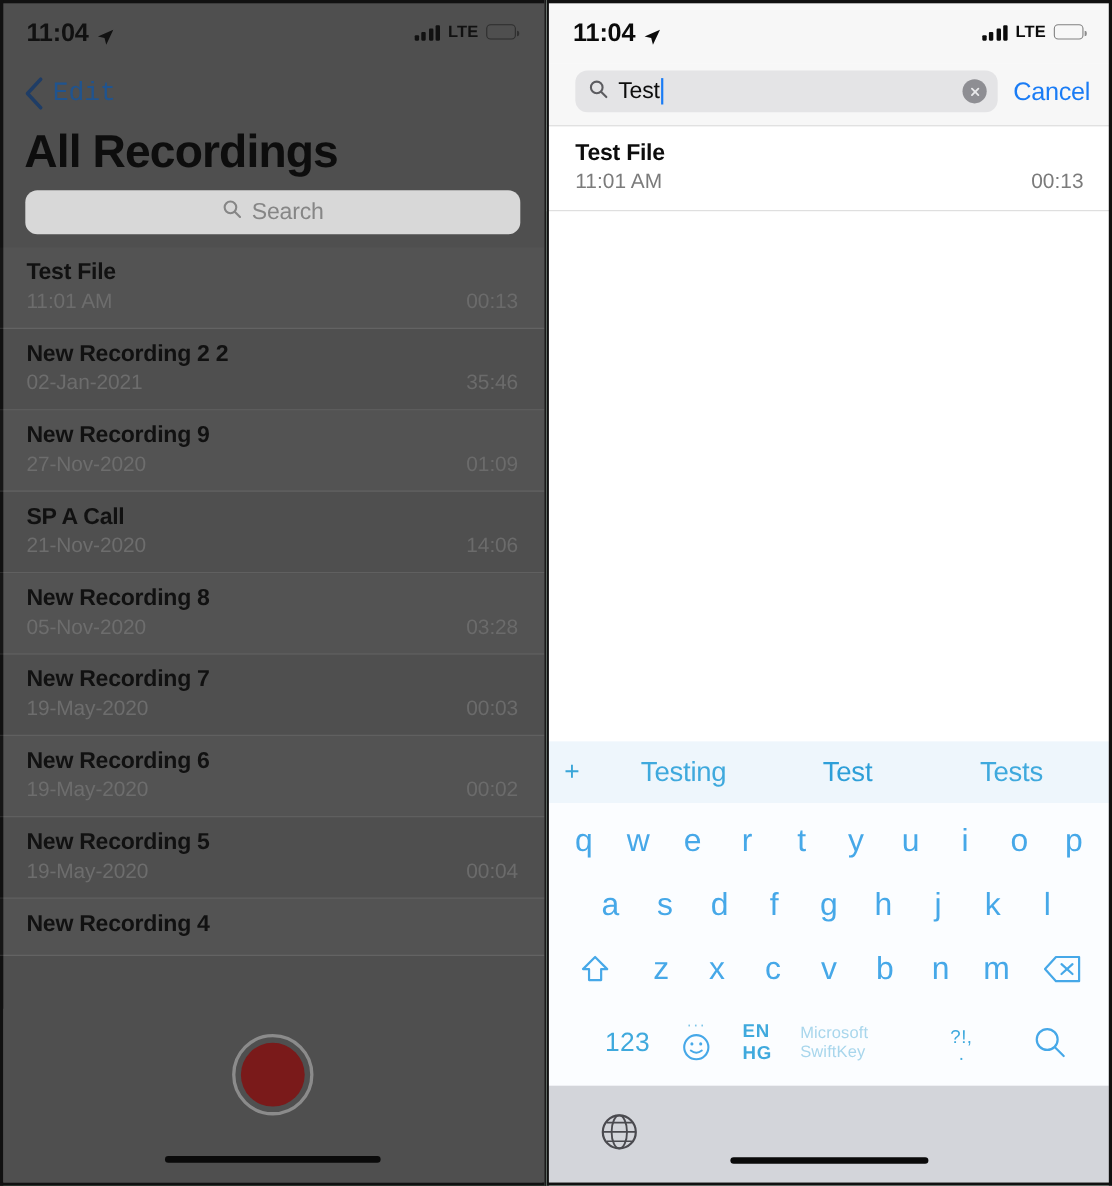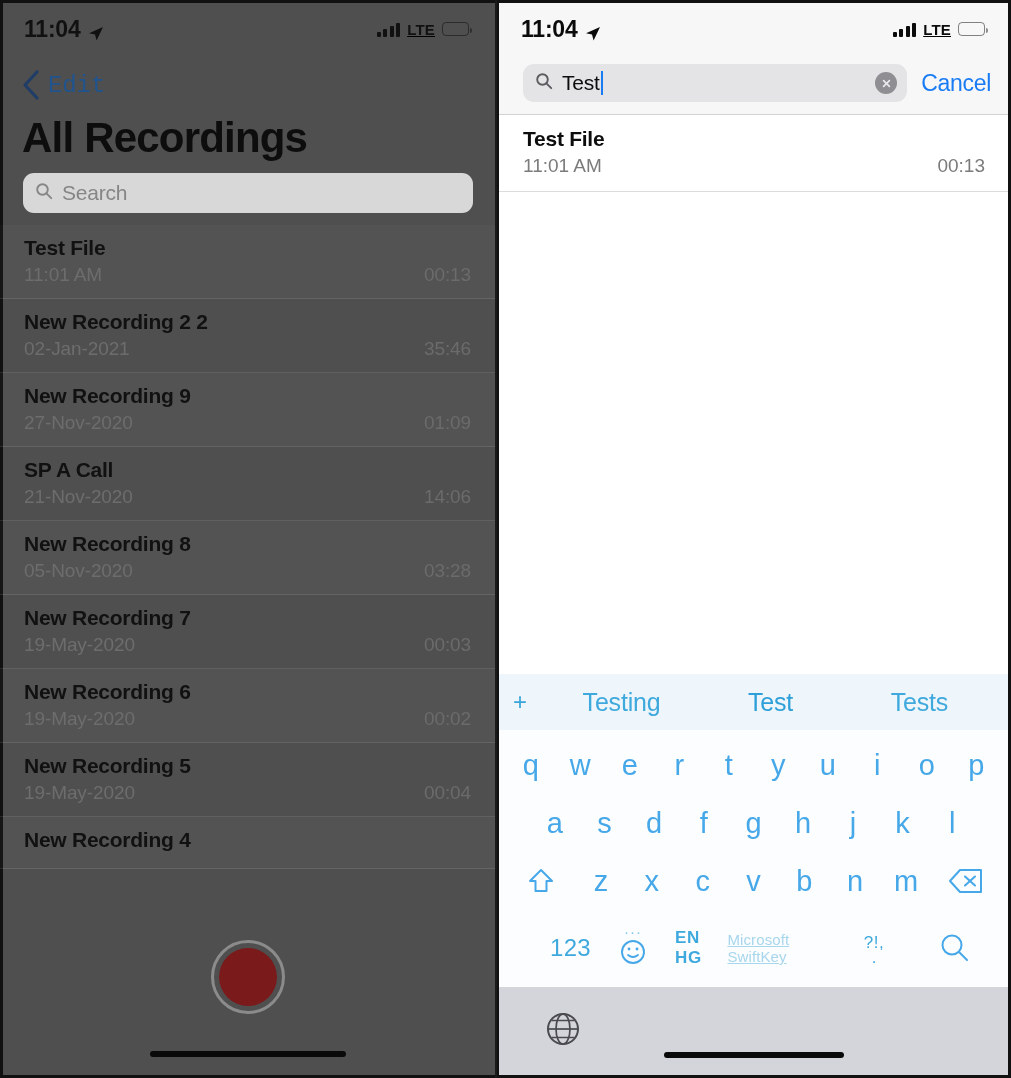--- a/index.html
+++ b/index.html
@@ -48,21 +48,20 @@
     align-items: center;
     gap: 7px;
     font-size: 23px;
     font-weight: bold;
     letter-spacing: -0.2px;
   }
   .status-right {
     display: flex;
     align-items: center;
     gap: 7px;
-    text-decoration: underline;
   }
   .sig-bars { display: flex; align-items: flex-end; gap: 2.5px; height: 15px; }
   .sig-bars i { display:block; width:4px; border-radius:1px; }
   .sig-bars i:nth-child(1){ height:5px; }
   .sig-bars i:nth-child(2){ height:8px; }
   .sig-bars i:nth-child(3){ height:11px; }
   .sig-bars i:nth-child(4){ height:14px; }
   .lte-label { font-size: 15px; font-weight: bold; letter-spacing: 0.2px; }
   .batt {
     width: 27px; height: 14px; border-radius: 4px;
@@ -113,20 +112,21 @@
   .search-wrap { padding: 2px 22px 12px 23px; }
   .search-field {
     height: 40px;
     background: #d8d8d8;
     border-radius: 11px;
     display: flex;
     align-items: center;
     padding: 0 12px;
     box-sizing: border-box;
     gap: 9px;
+    justify-content: center;
   }
   .search-field .ph {
     font-size: 21px;
     color: #868686;
     letter-spacing: -0.2px;
   }
 
   .rec-list { position: relative; }
   .rec-row {
     position: relative;
@@ -333,21 +333,21 @@
   .emoji-dots { font-size: 15px; color: #7fc6e8; line-height: 6px; letter-spacing: 1px; }
   .kspace {
     flex: 1;
     display: flex; 
     align-items: center; justify-content: center; gap: 5px;
   }
   .space-lang {
     font-size: 17px; font-weight: bold; color: #3fa9dd; letter-spacing: 0.6px;
   }
   .space-brand {
-    font-size: 15px; color: #a8d6ec; letter-spacing: 0.1px; text-decoration: underline;
+    font-size: 15px; color: #a8d6ec; letter-spacing: 0.1px;
   }
   .kpunct {
     width: 84px; display:flex; flex-direction: column;
     align-items:center; justify-content:center; gap: 7px;
   }
   .punct-top { font-size: 17px; color: #3fa9dd; letter-spacing: 0.5px; }
   .punct-bot { font-size: 17px; color: #3fa9dd; line-height: 4px; }
   .ksearch { width: 78px; display:flex; align-items:center; justify-content:center; }
 
   .kb-bottom-bar {

